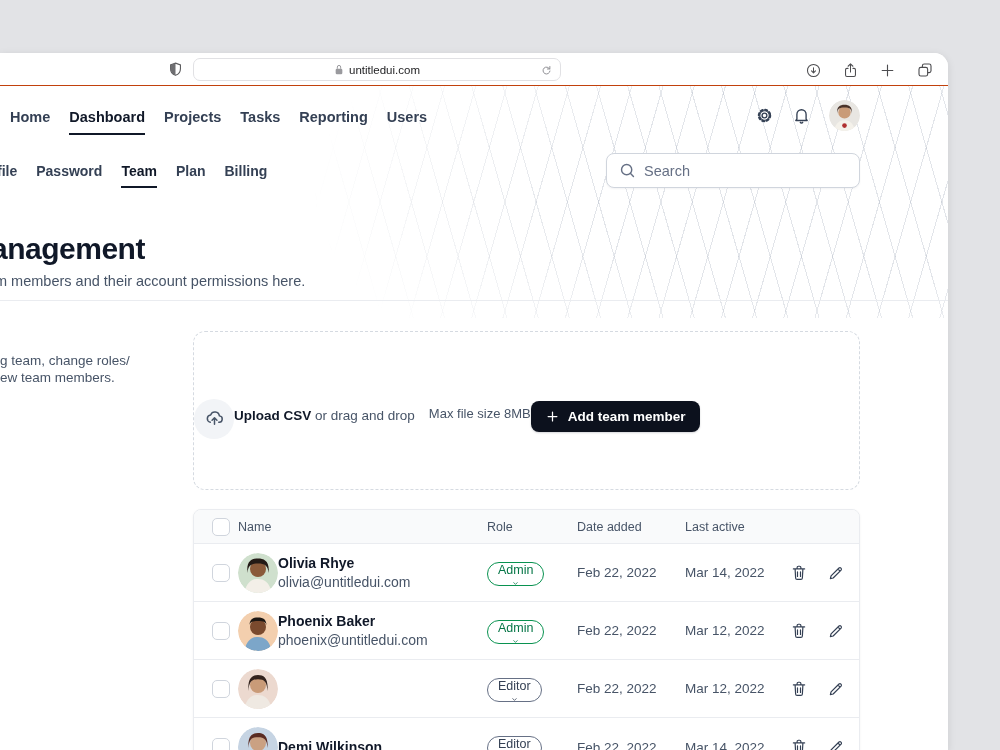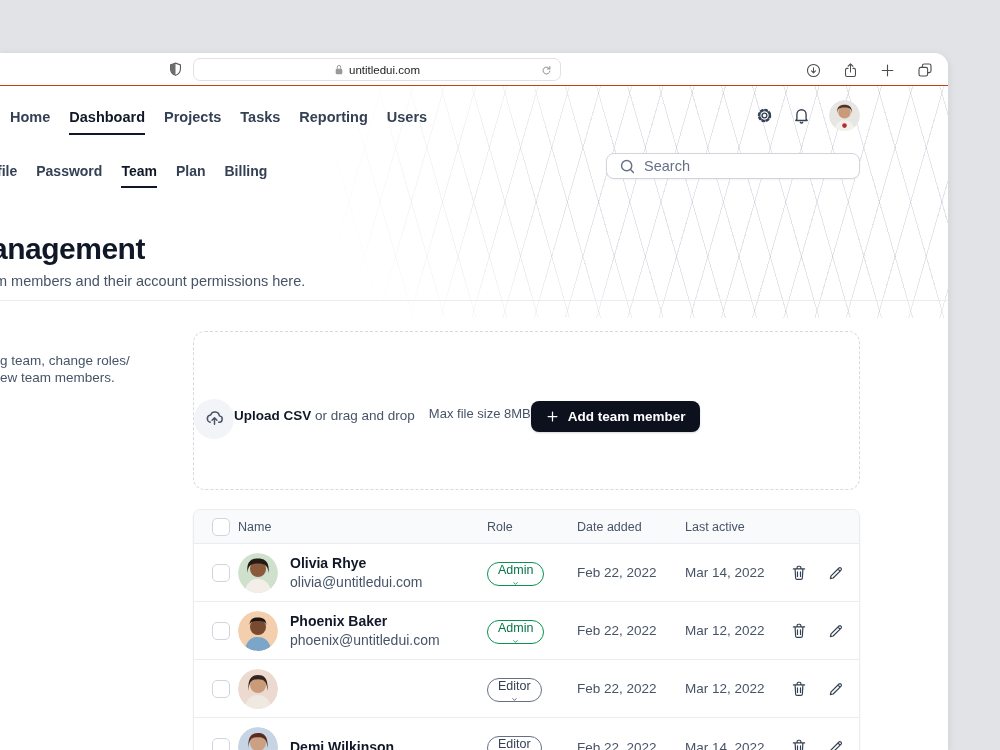--- a/index.html
+++ b/index.html
@@ -48,21 +48,21 @@
 
   .nav-right { position:absolute; right:88px; top:14px; display:flex; align-items:center; gap:18px; color:#344054; }
   .nav-avatar { width:31px; height:31px; border-radius:50%; overflow:hidden; }
 
   .settings-tabs { position:absolute; left:0; top:77px; display:flex; gap:19px; font-size:14px; font-weight:600; color:#344054; }
   .settings-tabs .tab { padding-bottom:7px; }
   .settings-tabs .tab.active { color:#101828; border-bottom:2px solid #101828; }
   .tab-clip { margin-left:-3px; }
 
   .search-box {
-    position:absolute; left:606px; top:67px; width:254px; height:26px;
+    position:absolute; left:606px; top:67px; width:254px; height:35px;
     border:1px solid #d0d5dd; border-radius:8px; background:#fff;
     display:flex; align-items:center; gap:8px; padding:0 12px;
     box-shadow:0 1px 2px rgba(16,24,40,.05);
   }
   .search-box input {
     border:none; outline:none; flex:1; font-size:14.5px; color:#101828;
     font-family:"Liberation Sans", sans-serif; background:transparent;
   }
   .search-box input::placeholder { color:#667085; }
 
@@ -105,21 +105,21 @@
   .t-row {
     display:grid; grid-template-columns:26px 249px 90px 108px 105px auto;
     align-items:center; padding-left:18px;
   }
   .t-head { height:34px; background:#f9fafb; border-bottom:1px solid #eaecf0;
             font-size:12.5px; font-weight:500; color:#475467; }
   .t-body-row { height:58px; border-bottom:1px solid #eaecf0; }
   .t-body-row:last-child { border-bottom:none; }
 
   .checkbox { width:18px; height:18px; border:1px solid #d0d5dd; border-radius:5px; background:#fff; display:inline-block; }
-  .name-cell { display:flex; align-items:center; gap:12px; }
+  .name-cell { display:flex; align-items:center; gap:0; }
   .avatar { width:40px; height:40px; border-radius:50%; flex:0 0 auto; }
   .member-name { font-size:14px; font-weight:600; color:#101828; line-height:19px; }
   .member-email { font-size:14px; color:#475467; line-height:19px; }
   .pill {
     display:inline-flex; align-items:center; gap:5px; height:24px; padding:0 10px;
     border-radius:999px; font-size:12.5px; font-weight:500; background:#fff; cursor:pointer;flex-direction:column;
   }
   .pill.admin  { color:#067647; border:1px solid #099250; }
   .pill.editor { color:#344054; border:1px solid #667085; }
   .date-cell { font-size:13.5px; color:#475467; }

